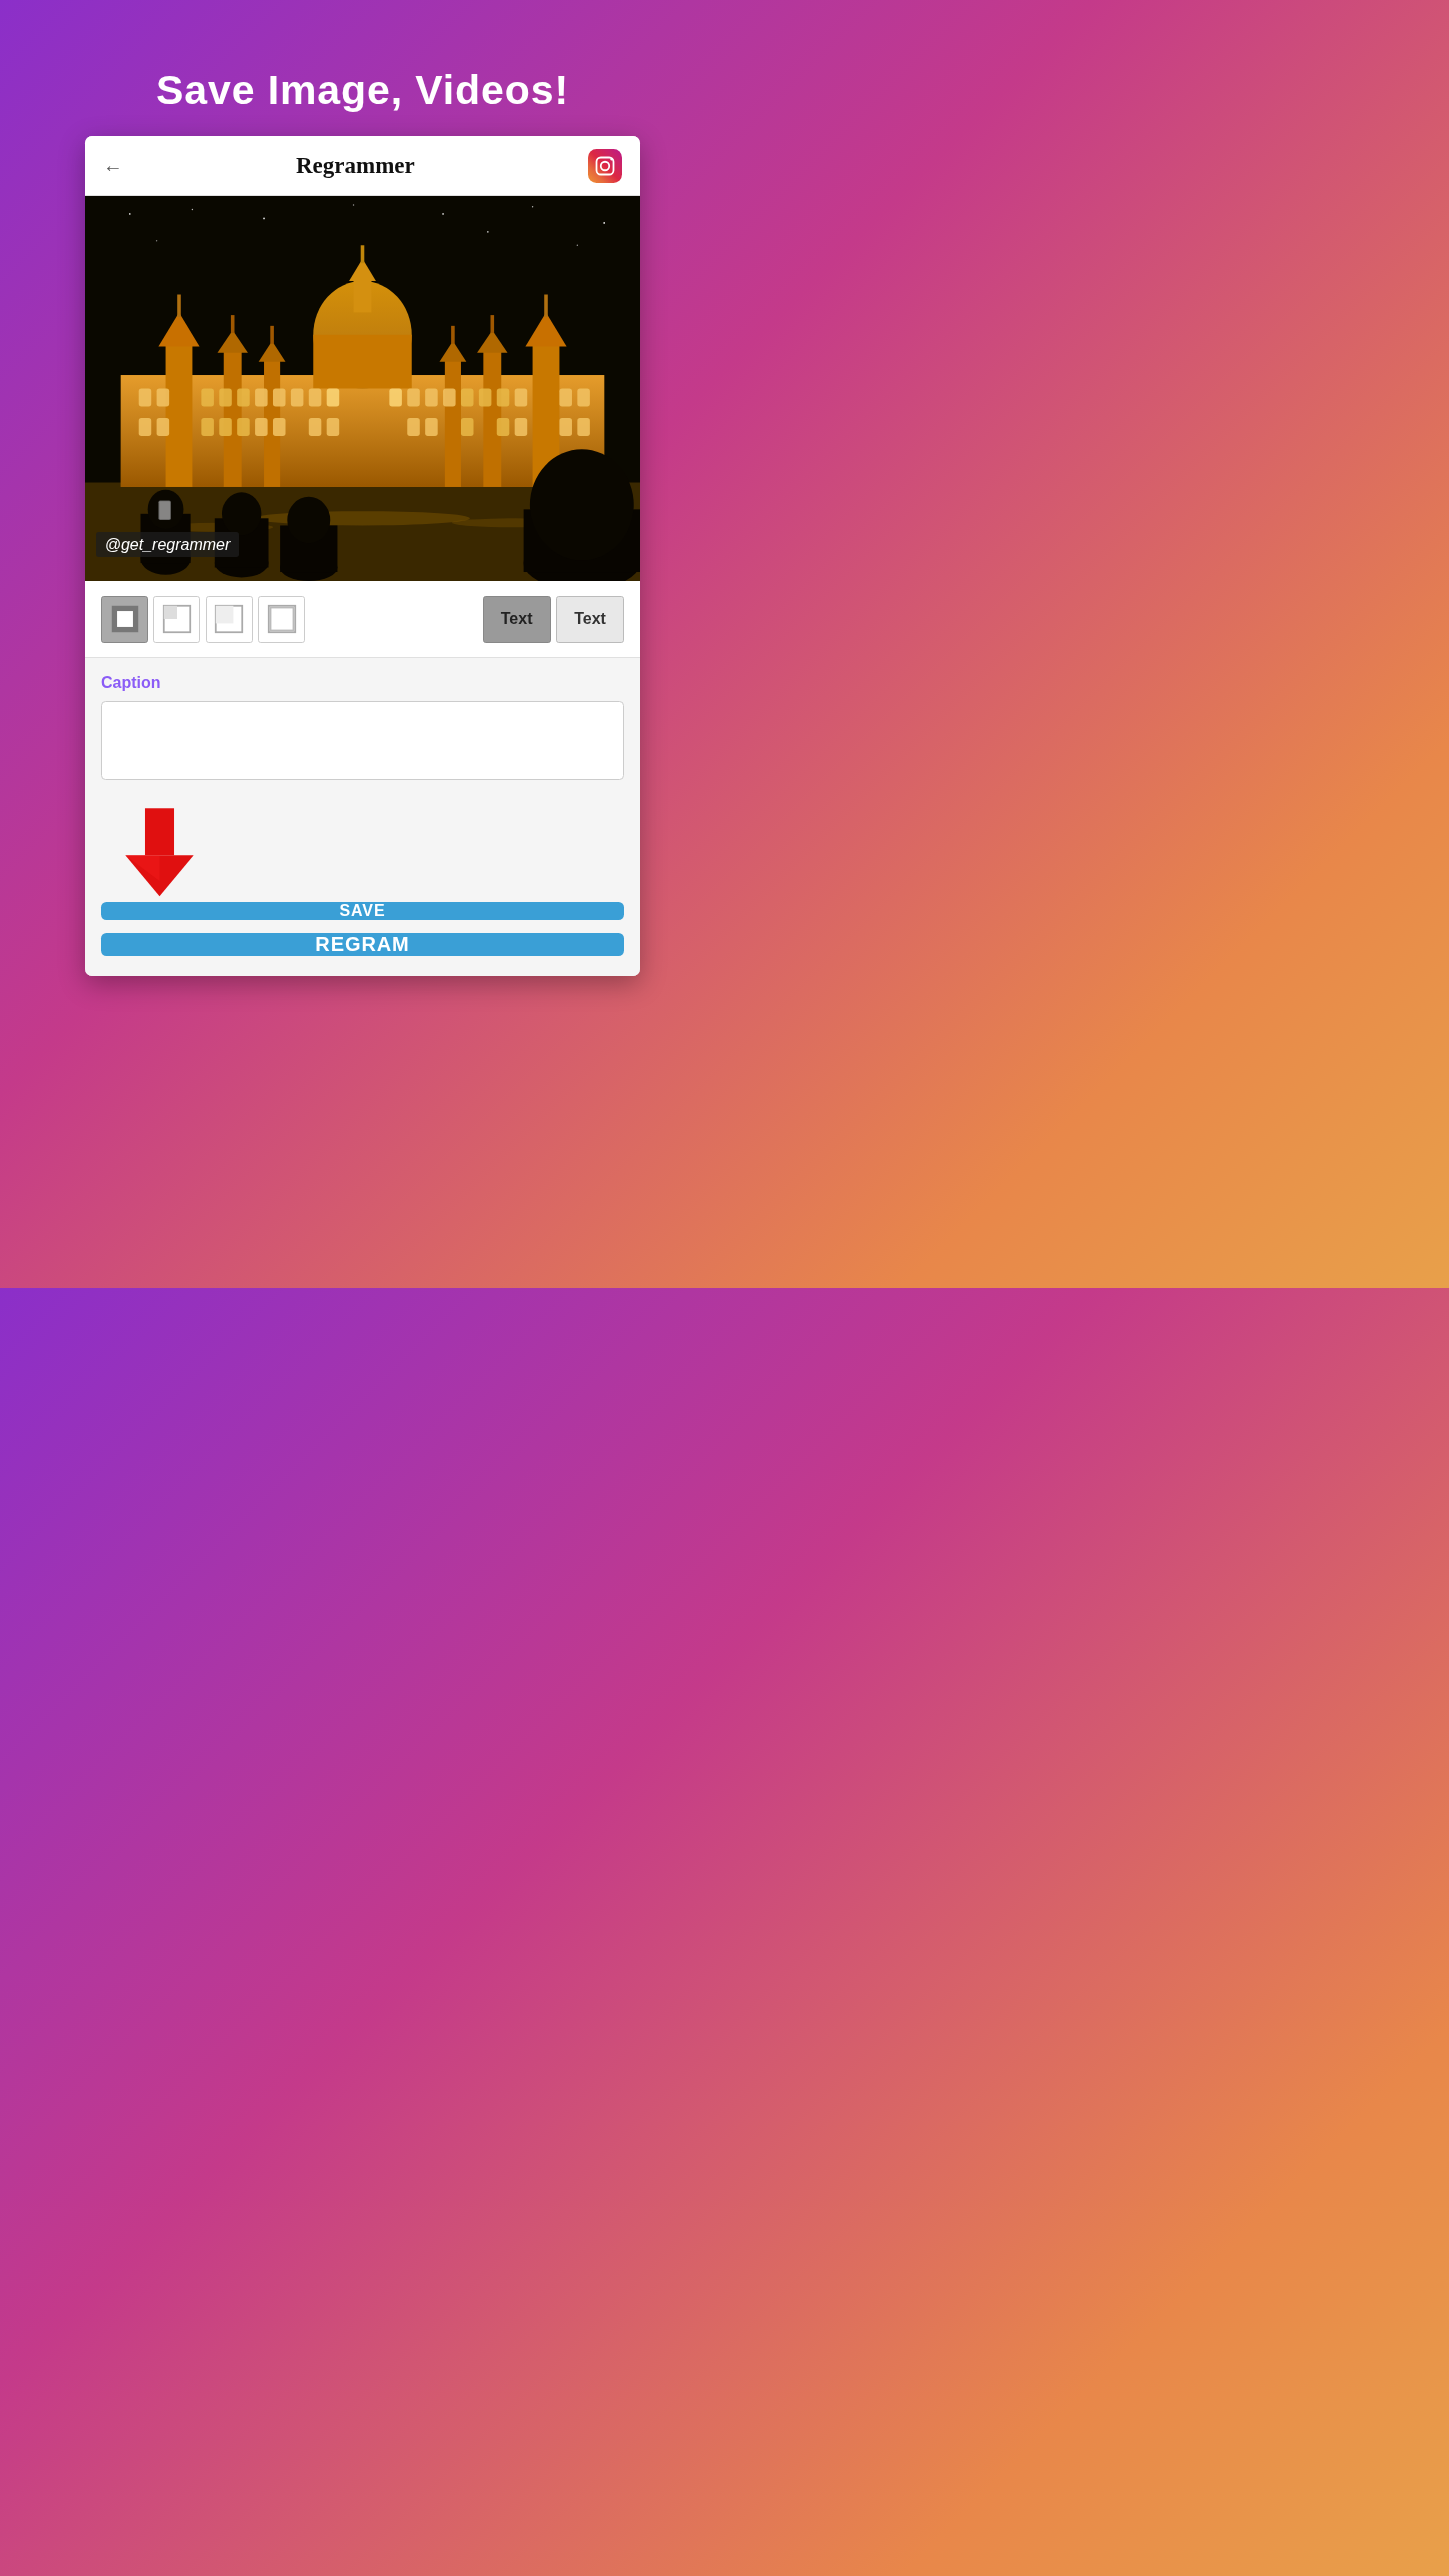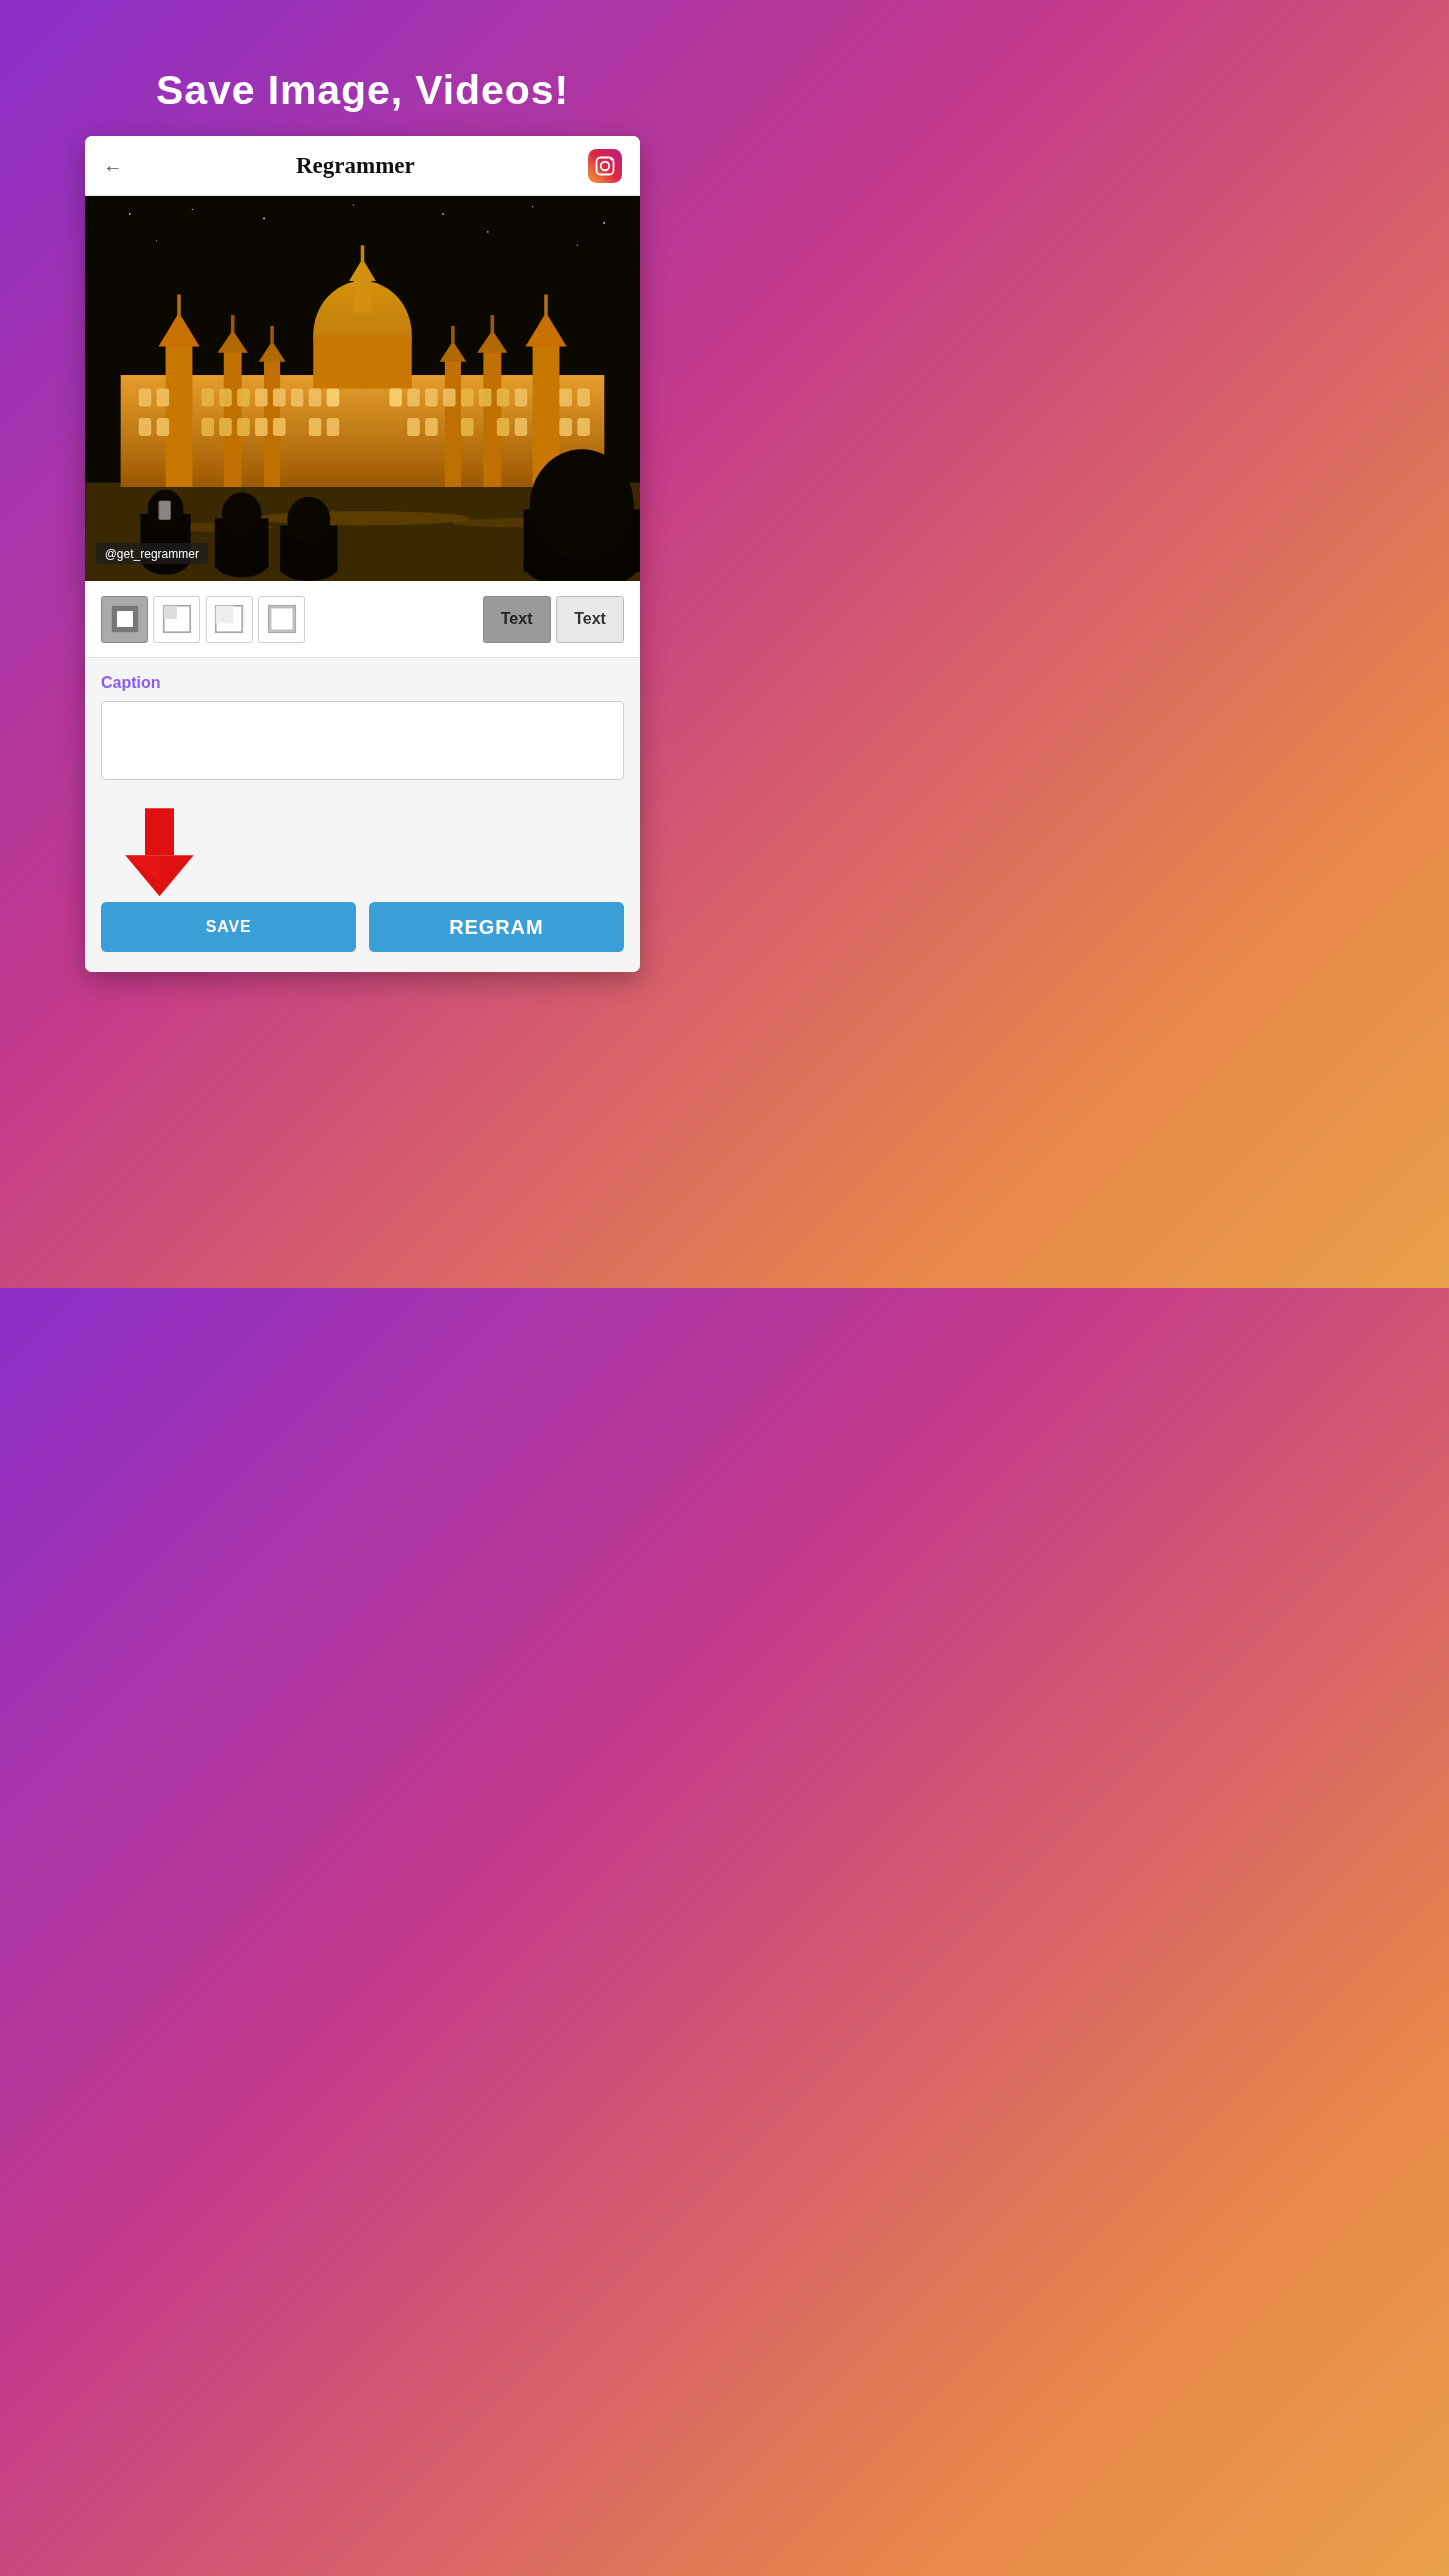--- a/index.html
+++ b/index.html
@@ -72,27 +72,28 @@
       overflow: hidden;
     }
 
     .parliament-svg {
       width: 100%;
       height: 100%;
     }
 
     .watermark {
       position: absolute;
-      bottom: 17px;
+      bottom: 24px;
       left: 10.7px;
       background: rgba(30,30,30,0.75);
       color: #fff;
-      font-size: 12px;
+      font-size: 16px;
       padding: 3.6px 9px;
       border-radius: 2.7px;
+      font-style: italic;
     }
 
     
     .controls-row {
       background: #ffffff;
       display: flex;
       align-items: center;
       padding: 14.3px 16px;
       gap: 25px;
       border-bottom: 0.9px solid #e0e0e0;
@@ -195,20 +196,21 @@
     }
 
     .red-arrow {
       width: 81px;
       height: 94px;
     }
 
     .action-buttons {
       display: flex;
       gap: 12.5px;
+      flex-direction: column;
     }
 
     .btn-save {
       flex: 1;
       height: 50px;
       background: #3a9fd6;
       border: none;
       border-radius: 5.4px;
       color: #fff;
       font-size: 16px;

